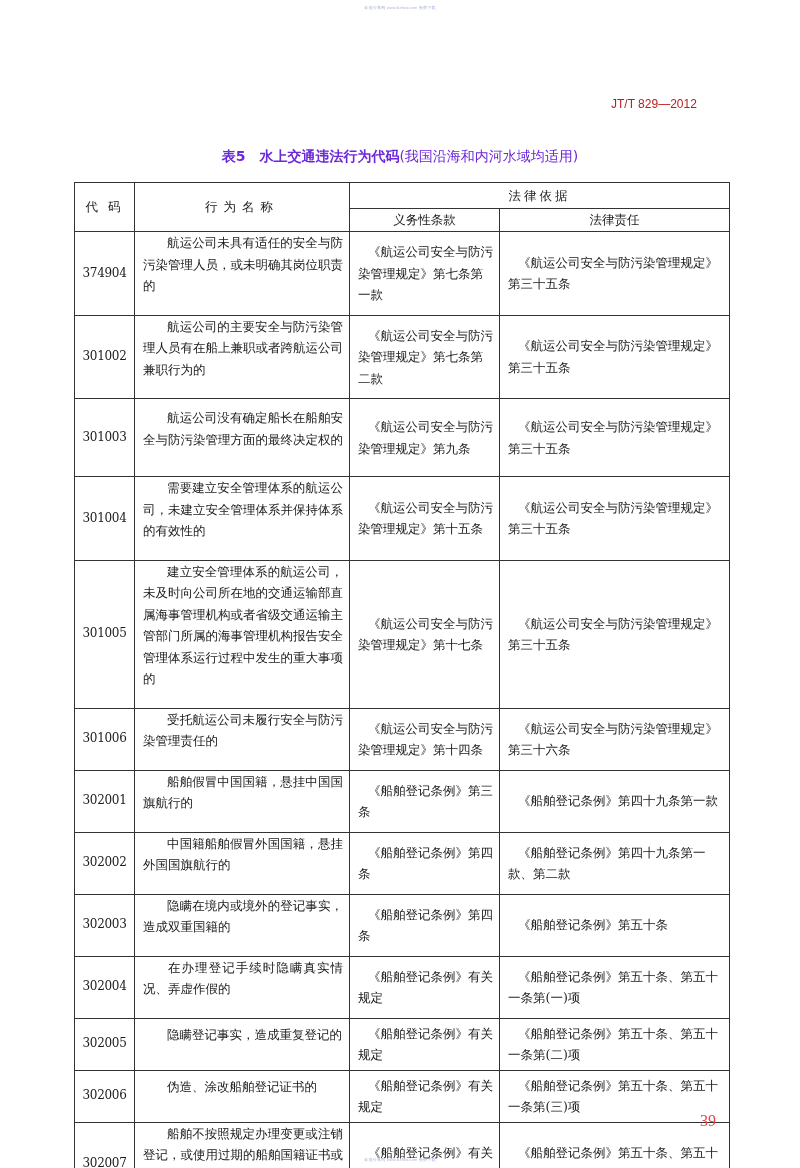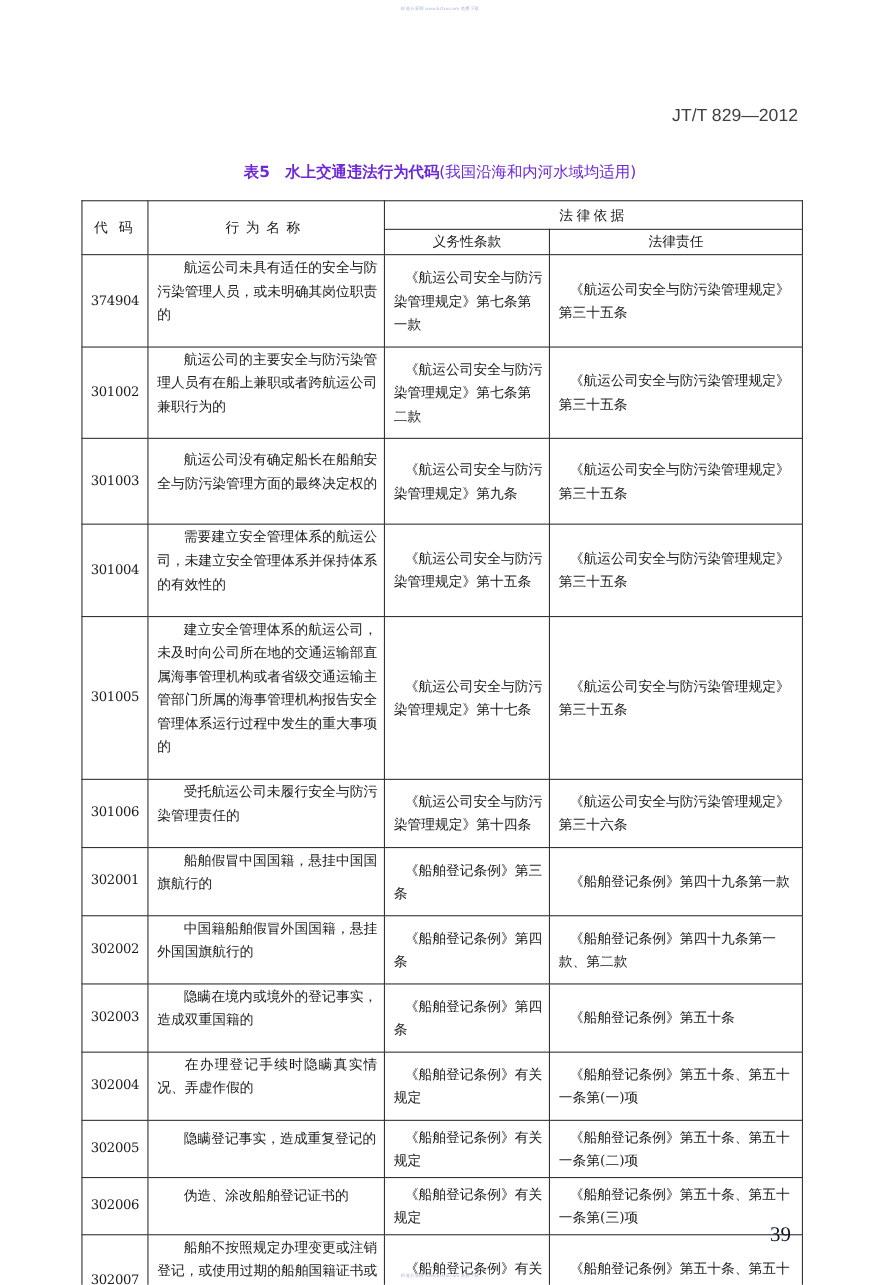--- a/index.html
+++ b/index.html
@@ -8,21 +8,21 @@
     font-family: "DejaVu Serif", "Liberation Serif", serif; color:#1a1a1a;
   }
   .watermark {
     position:absolute; left:0; width:800px; text-align:center;
     font-family:"Liberation Sans", sans-serif; font-size:4px; color:#a9b4dc; letter-spacing:0.2px;
   }
   .wm-top { top:5px; }
   .wm-bottom { top:1157px; }
   .std-code {
     position:absolute; top:97px; left:611px;
-    font-family:"Liberation Sans", sans-serif; font-size:16px; color:#404040;
+    font-family:"Liberation Sans", sans-serif; font-size:12px; color:#b91c1c;
   }
   .table-title {
     position:absolute; top:148px; left:0; width:800px; text-align:center;
     font-family:"DejaVu Sans", sans-serif; font-size:14px; font-weight:bold; color:#6d28d9;
   }
   .table-title .num { margin-right:14px; }
   .table-title .paren { font-weight:normal; }
   table {
     position:absolute; left:74px; top:182px; width:655px;
     border-collapse:collapse; table-layout:fixed;
@@ -37,21 +37,21 @@
   th.spaced-sm { letter-spacing:3px; }
   td.code { text-align:center; font-size:12px; letter-spacing:-0.3px; }
   td.name { padding:0 6px 18px 8px; text-align:justify; }
   td.name .indent { display:inline-block; width:24px; }
   td.oblig { padding:0 6px 0 8px; }
   td.oblig .indent { display:inline-block; width:10px; }
   td.resp { padding:0 6px 0 8px; }
   td.resp .indent { display:inline-block; width:10px; }
   .page-num {
     position:absolute; top:1112px; left:700px;
-    font-family:"Liberation Serif", serif; font-size:19px; color:#0f172a;
+    font-family:"Liberation Serif", serif; font-size:16px; color:#ef4444;
   }
 </style>
 </head>
 <body>
 
 <div class="watermark wm-top">标准分享网 www.bzfxw.com 免费下载</div>
 
 <div class="std-code">JT/T 829—2012</div>
 
 <div class="table-title">

